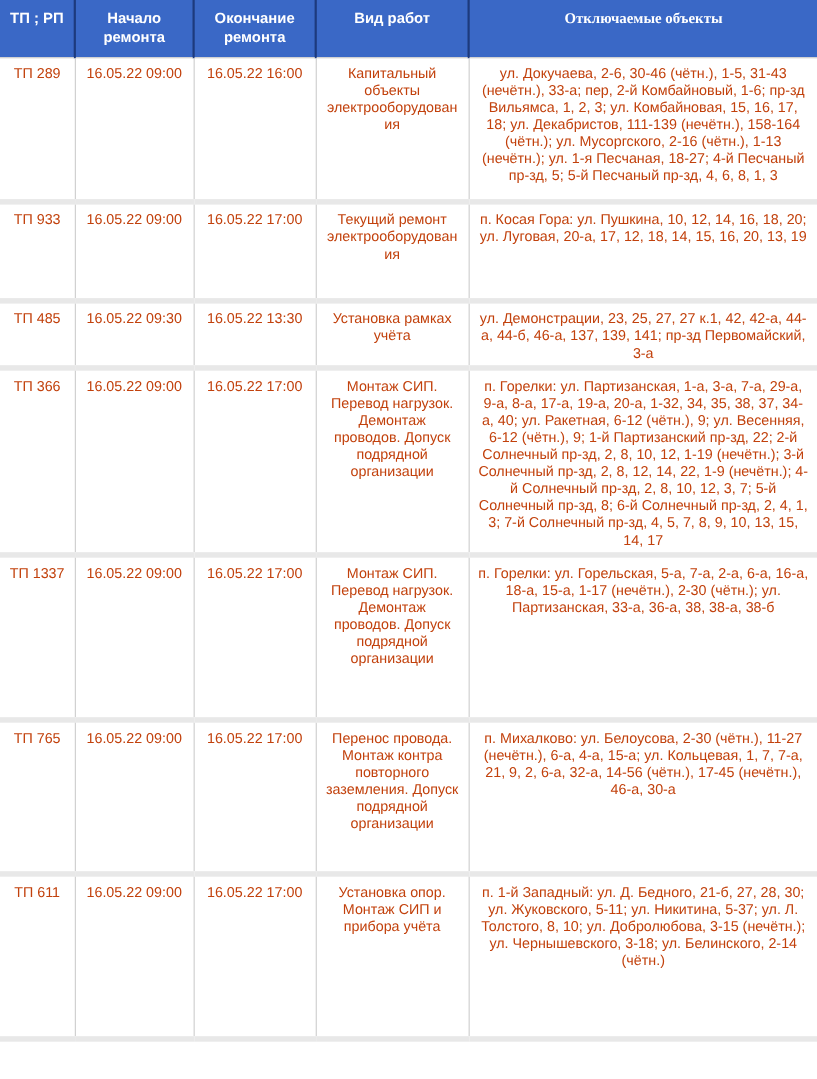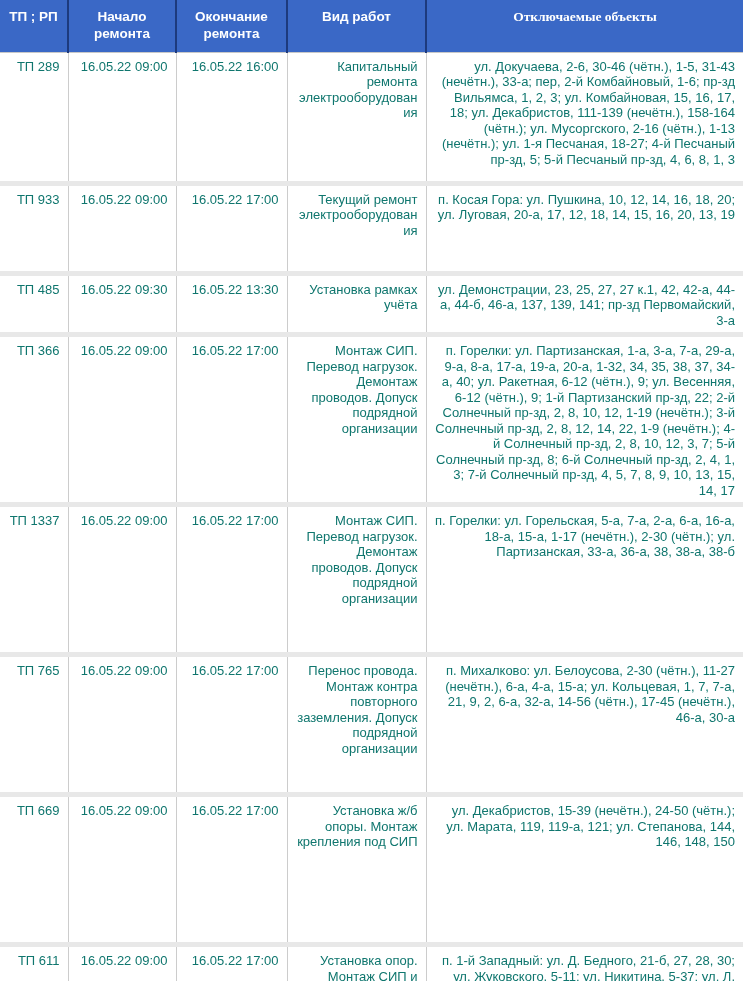--- a/index.html
+++ b/index.html
@@ -36,24 +36,24 @@
     box-sizing: border-box;
     border-right: 2px solid #1d3a7d;
     border-bottom: 1px solid #c8c8c8;
     line-height: 1.25;
   }
   thead th:last-child { border-right: none; font-family: Liberation Serif, serif; }
 
   tbody td {
     font-size: 13px;
     line-height: 15.5px;
-    color: #0f766e;
+    color: #c2410c;
     background: #ffffff;
     vertical-align: top;
-    text-align: right;
+    text-align: center;
     padding: 6px 8px 4px 8px;
     box-sizing: border-box;
     border-right: 1px solid #cccccc;
     border-bottom: 5px solid #e8e8e8;
     overflow-wrap: break-word;
   }
   tbody td:last-child { border-right: none; }
 
   
   tbody tr:nth-child(1) td { height: 131px; }
@@ -84,21 +84,21 @@
       <th>Окончание ремонта</th>
       <th>Вид работ</th>
       <th>Отключаемые объекты</th>
     </tr>
   </thead>
   <tbody>
       <tr>
         <td>ТП 289</td>
         <td>16.05.22 09:00</td>
         <td>16.05.22 16:00</td>
-        <td>Капитальный ремонта электрооборудования</td>
+        <td>Капитальный объекты электрооборудования</td>
         <td>ул. Докучаева, 2-6, 30-46 (чётн.), 1-5, 31-43 (нечётн.), 33-а; пер, 2-й Комбайновый, 1-6; пр-зд Вильямса, 1, 2, 3; ул. Комбайновая, 15, 16, 17, 18; ул. Декабристов, 111-139 (нечётн.), 158-164 (чётн.); ул. Мусоргского, 2-16 (чётн.), 1-13 (нечётн.); ул. 1-я Песчаная, 18-27; 4-й Песчаный пр-зд, 5; 5-й Песчаный пр-зд, 4, 6, 8, 1, 3</td>
       </tr>
       <tr>
         <td>ТП 933</td>
         <td>16.05.22 09:00</td>
         <td>16.05.22 17:00</td>
         <td>Текущий ремонт электрооборудования</td>
         <td>п. Косая Гора: ул. Пушкина, 10, 12, 14, 16, 18, 20; ул. Луговая, 20-а, 17, 12, 18, 14, 15, 16, 20, 13, 19</td>
       </tr>
       <tr>
@@ -123,27 +123,20 @@
         <td>п. Горелки: ул. Горельская, 5-а, 7-а, 2-а, 6-а, 16-а, 18-а, 15-а, 1-17 (нечётн.), 2-30 (чётн.); ул. Партизанская, 33-а, 36-а, 38, 38-а, 38-б</td>
       </tr>
       <tr>
         <td>ТП 765</td>
         <td>16.05.22 09:00</td>
         <td>16.05.22 17:00</td>
         <td>Перенос провода. Монтаж контра повторного заземления. Допуск подрядной организации</td>
         <td>п. Михалково: ул. Белоусова, 2-30 (чётн.), 11-27 (нечётн.), 6-а, 4-а, 15-а; ул. Кольцевая, 1, 7, 7-а, 21, 9, 2, 6-а, 32-а, 14-56 (чётн.), 17-45 (нечётн.), 46-а, 30-а</td>
       </tr>
       <tr>
-        <td>ТП 669</td>
-        <td>16.05.22 09:00</td>
-        <td>16.05.22 17:00</td>
-        <td>Установка ж/б опоры. Монтаж крепления под СИП</td>
-        <td>ул. Декабристов, 15-39 (нечётн.), 24-50 (чётн.); ул. Марата, 119, 119-а, 121; ул. Степанова, 144, 146, 148, 150</td>
-      </tr>
-      <tr>
         <td>ТП 611</td>
         <td>16.05.22 09:00</td>
         <td>16.05.22 17:00</td>
         <td>Установка опор. Монтаж СИП и прибора учёта</td>
         <td>п. 1-й Западный: ул. Д. Бедного, 21-б, 27, 28, 30; ул. Жуковского, 5-11; ул. Никитина, 5-37; ул. Л. Толстого, 8, 10; ул. Добролюбова, 3-15 (нечётн.); ул. Чернышевского, 3-18; ул. Белинского, 2-14 (чётн.)</td>
       </tr>
     </tbody>
 </table>
 
 </body></html>

